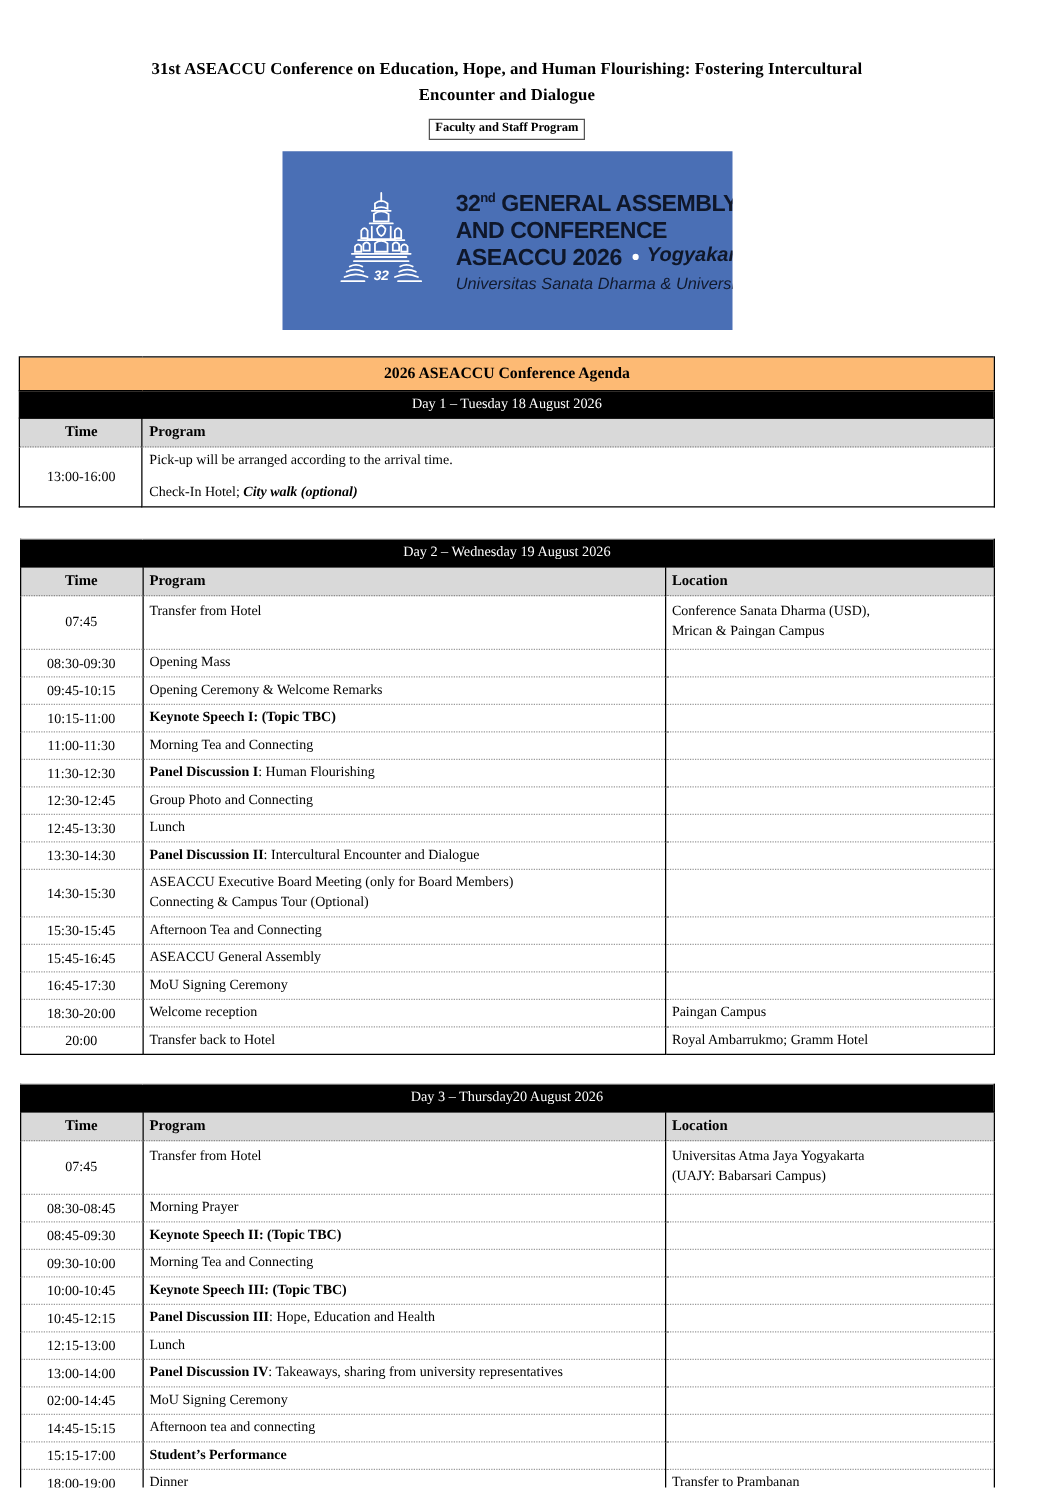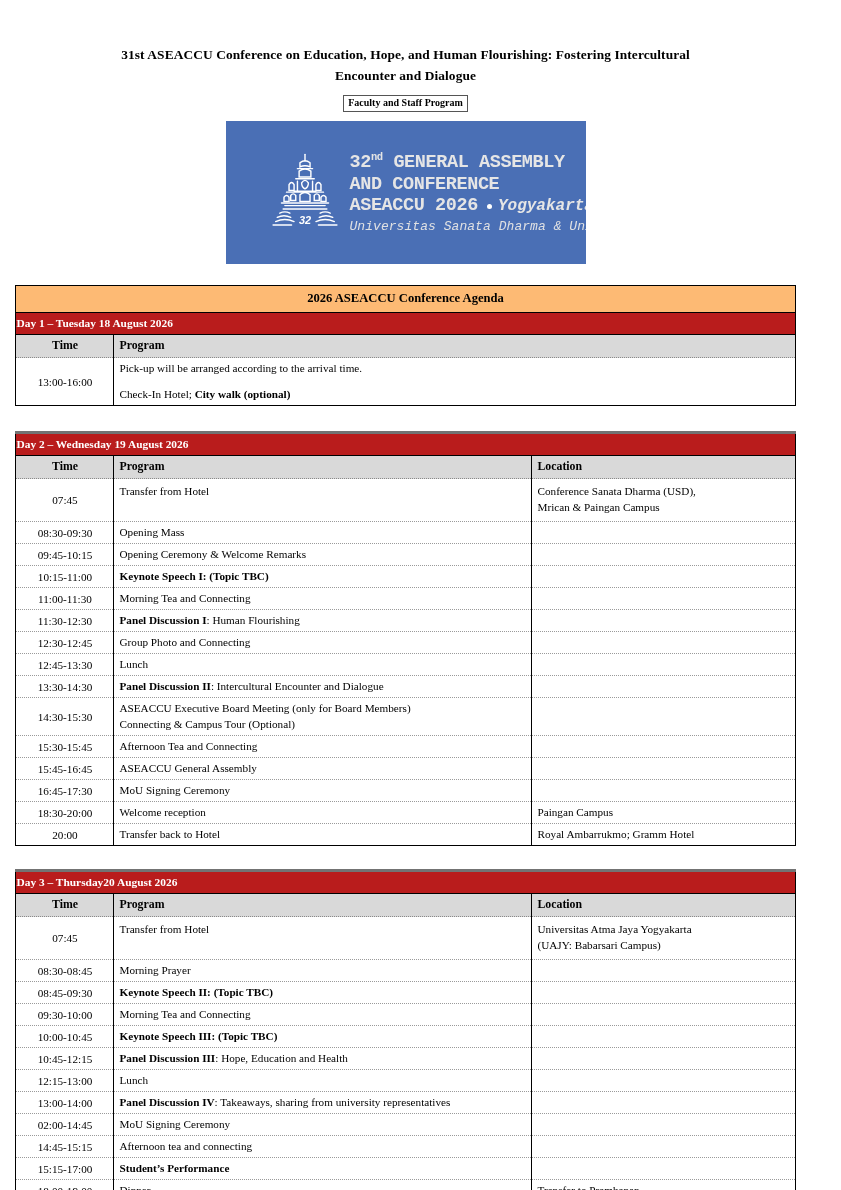--- a/index.html
+++ b/index.html
@@ -66,23 +66,23 @@
     align-items: center;
     overflow: hidden;
   }
   .banner-logo {
     width: 86px;
     height: 84px;
     margin-left: 36px;
     flex: 0 0 auto;
   }
   .banner-text {
-    margin-left: 2px;
-    color: #e5e5e5;
-    font-family: Liberation Mono, monospace;
+    margin-left: 17px;
+    color: #0f172a;
+    font-family: Liberation Sans, sans-serif;
   }
   .bt-line1, .bt-line2, .bt-line3 {
     font-weight: bold;
     font-size: 18.5px;
     line-height: 1.16;
     letter-spacing: -0.4px;
     white-space: nowrap;
   }
   .bt-sup {
     font-size: 10.5px;
@@ -140,32 +140,32 @@
 
   .master-title td {
     background: #fdba74;
     text-align: center;
     font-weight: bold;
     font-size: 12.6px;
     padding: 5px 0 6px 0;
     border-bottom: 1.4px solid #000000;
   }
   .day-bar td {
-    background: #b91c1c;
+    background: #000000;
     color: #ffffff;
-    text-align: left;
-    font-weight: bold;
+    text-align: center;
+    font-weight: normal;
     font-size: 11.4px;
     padding: 4px 0 5px 0;
     border-top: 1.4px solid #000000;
     border-bottom: 1.4px solid #000000;
   }
   .agenda-table.t2 .day-bar td,
   .agenda-table.t3 .day-bar td {
-    border-top: 3px solid #737373;
+    border-top: 1px solid #737373;
   }
   .col-head td {
     background: #d9d9d9;
     font-weight: bold;
     font-size: 11.8px;
     padding: 3px 5px 4px 5px;
     border-bottom: 1px dotted #8a8a8a;
   }
   .col-head td.c-time { text-align: center; }
   .col-head td.c-prog, .col-head td.c-loc { text-align: left; }
@@ -179,21 +179,21 @@
   td.c-loc  { width: 263px; }
 
   
   .t1 td.c-prog { width: 681px; }
 
   .cell-line { line-height: 1.34; }
   .cell-line + .cell-line { margin-top: 1px; }
   .spaced .cell-line + .cell-line { margin-top: 11px; }
 
   .bold { font-weight: bold; }
-  .bolditalic { font-weight: bold; }
+  .bolditalic { font-weight: bold; font-style: italic; }
 
   .row-tall td { padding-top: 5px; padding-bottom: 6px; }
   .last-row td { border-bottom: 1.4px solid #000000; margin-top: 18px; }
 </style>
 </head>
 <body>
 
 <div class="page">
 
   <div class="title-block">

